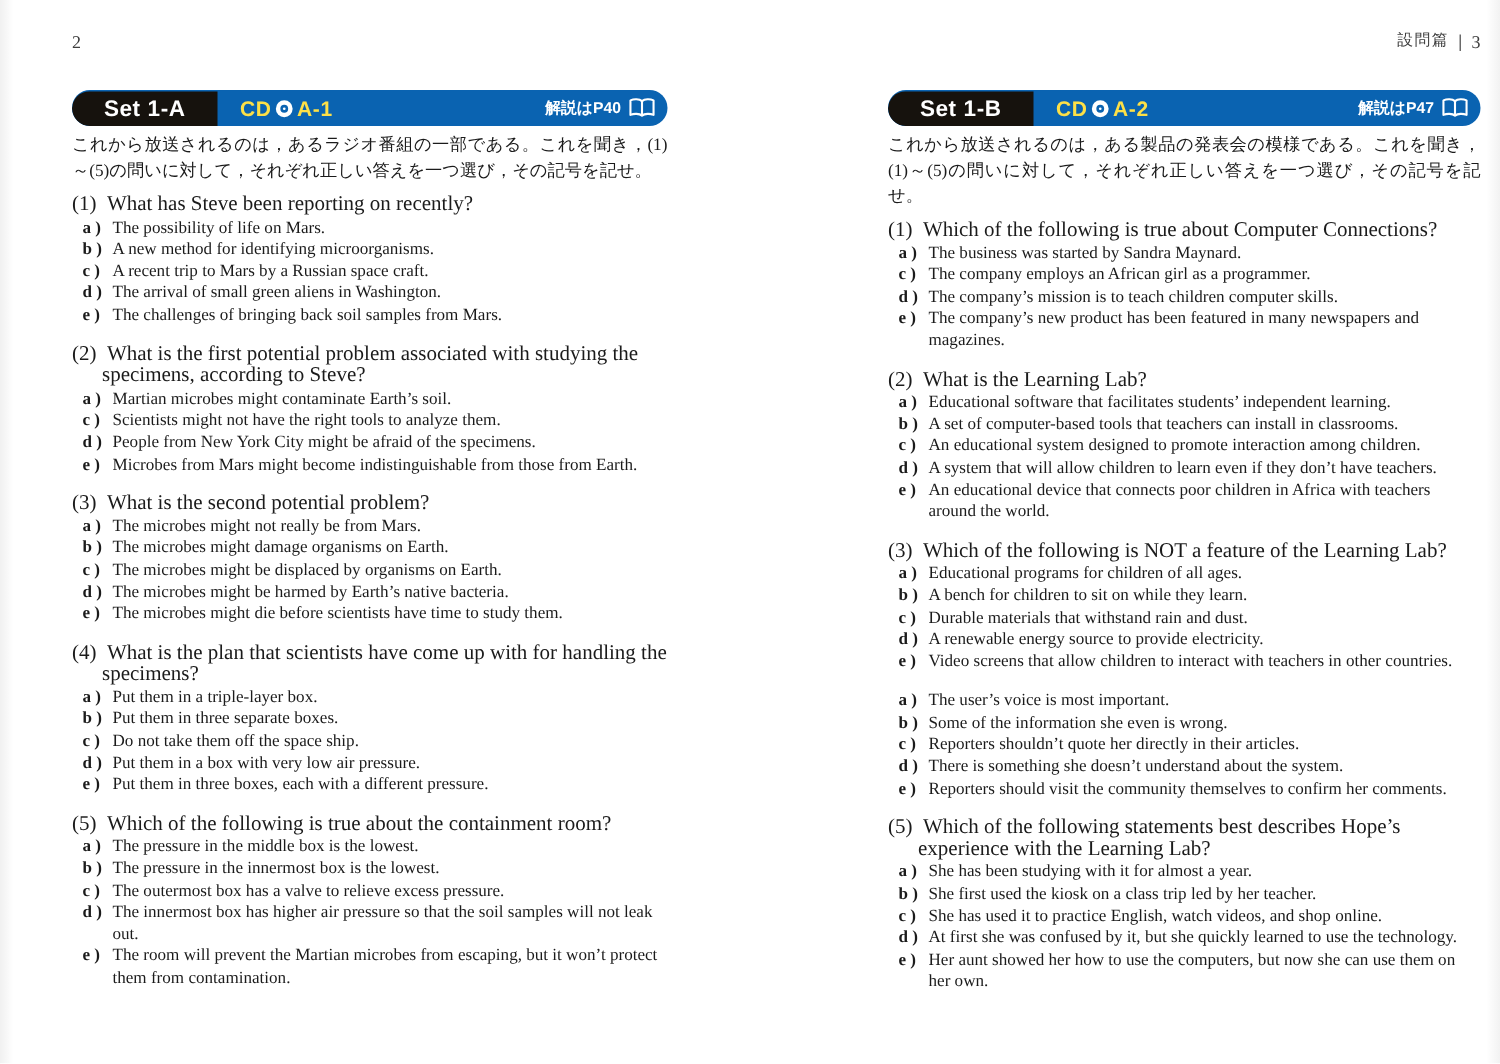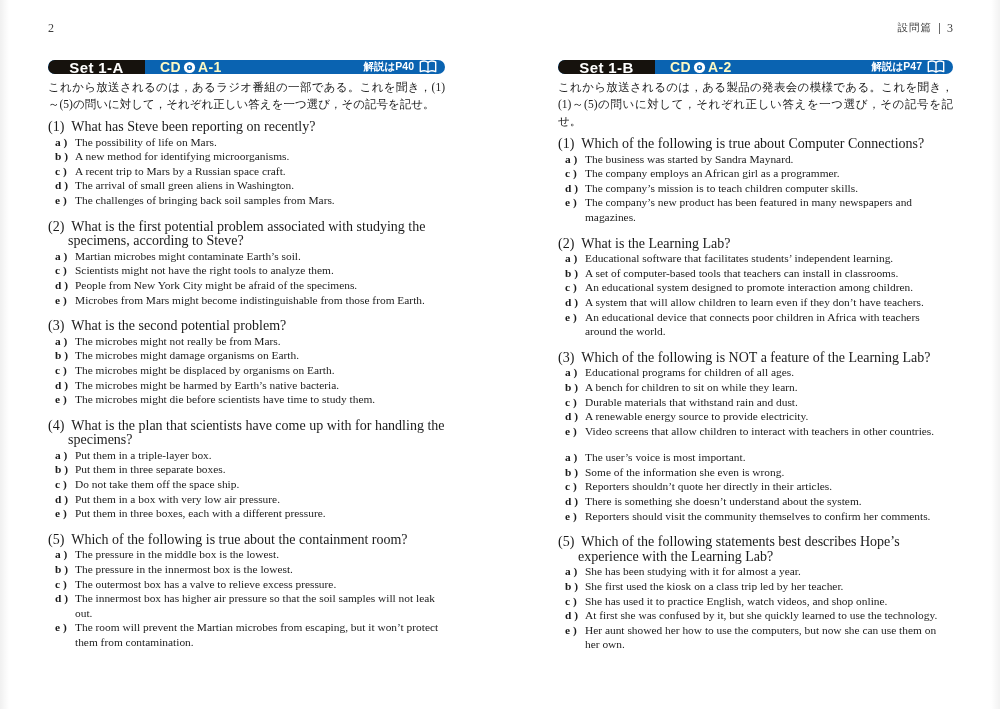--- a/index.html
+++ b/index.html
@@ -10,36 +10,36 @@
     font-family:"Liberation Serif","DejaVu Serif",serif;
   }
   
   body::before{content:"";position:absolute;left:0;top:0;bottom:0;width:9px;
     background:linear-gradient(to right,rgba(0,0,0,0.06),rgba(0,0,0,0));pointer-events:none;}
   body::after{content:"";position:absolute;right:0;top:0;bottom:0;width:9px;
     background:linear-gradient(to left,rgba(0,0,0,0.05),rgba(0,0,0,0));pointer-events:none;}
 
   .page{position:absolute;top:0;padding-top:20px;}
   #page-left{left:48px;width:397px;}
-  #page-right{left:558px;width:395px;}
+  #page-right{left:592px;width:395px;}
 
   .running-head{height:16px;line-height:16px;font-size:12px;color:#3d3d3d;}
   .rh-right{display:flex;justify-content:flex-end;align-items:center;gap:7px;}
   .rh-section{font-size:10.5px;letter-spacing:1px;}
   .rh-divider{width:1px;height:11px;background:#6a6a6a;}
   .rh-num{font-size:12px;}
 
-  .bar{margin-top:24px;height:14px;background:#0a63b1;border-radius:12px;
+  .bar{margin-top:24px;height:24px;background:#0a63b1;border-radius:12px;
        display:flex;align-items:center;overflow:hidden;}
   .bar-set{background:#16120d;color:#fff;height:23px;width:97px;flex:0 0 97px;
        display:flex;align-items:center;justify-content:center;
        border-radius:12px 0 0 12px;
        font-family:"Liberation Sans","DejaVu Sans",sans-serif;
        font-weight:bold;font-size:15px;letter-spacing:0.4px;}
-  .bar-cd{color:#fef9c3;margin-left:15px;display:flex;align-items:center;gap:1px;
+  .bar-cd{color:#fde047;margin-left:15px;display:flex;align-items:center;gap:1px;
        font-family:"Liberation Sans","DejaVu Sans",sans-serif;
        font-weight:bold;font-size:14px;letter-spacing:0.4px;}
   .cd-icon{display:inline-flex;margin:0 1px;}
   .bar-right{margin-left:auto;display:flex;align-items:center;gap:5px;
        padding-right:8px;color:#fff;
        font-family:"Liberation Sans","DejaVu Sans",sans-serif;
        font-weight:bold;font-size:10.5px;}
   .book-icon{display:inline-flex;}
 
   .intro{margin:5px 0 0 0;font-size:11.5px;line-height:17px;text-align:justify;}

